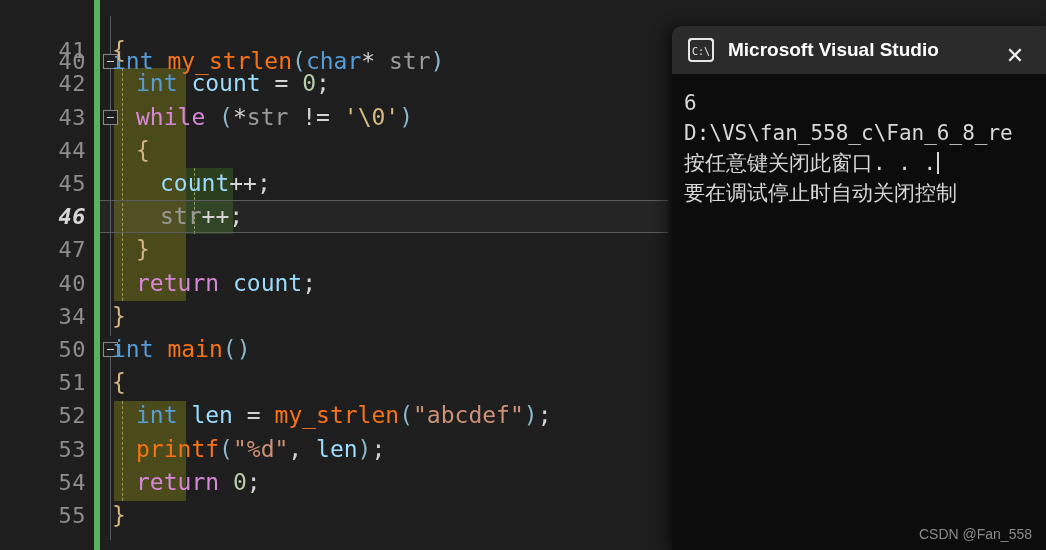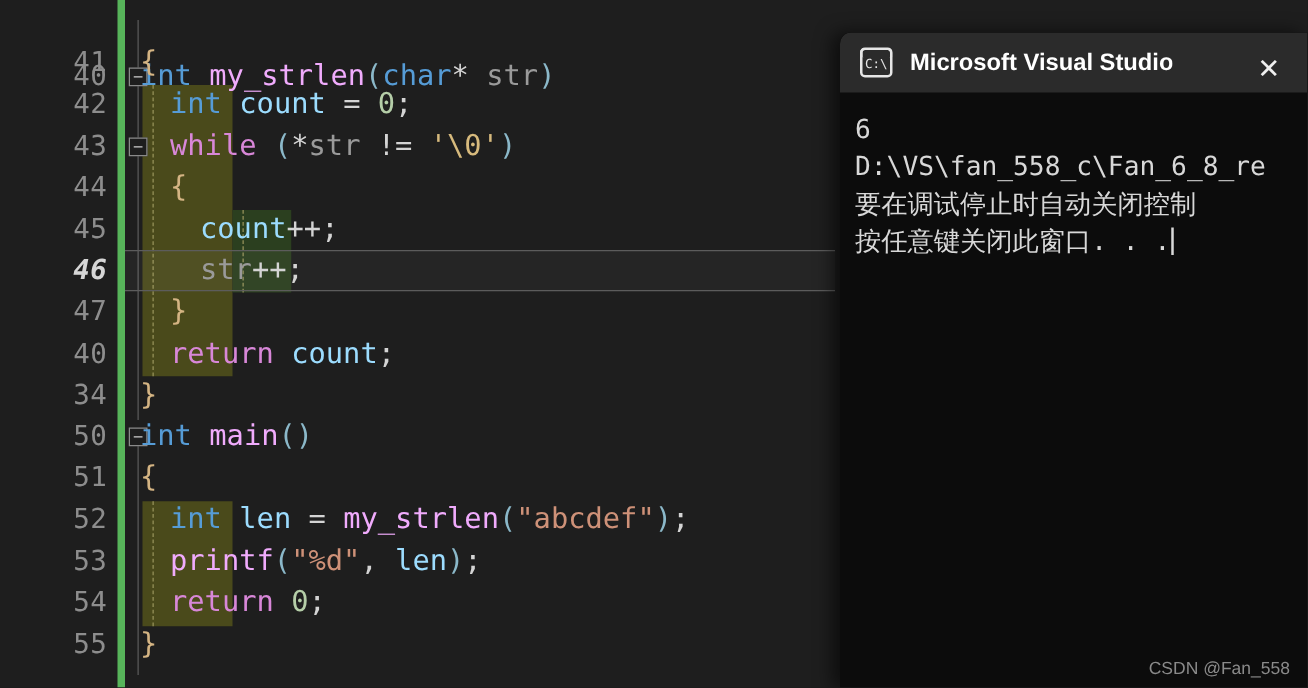--- a/index.html
+++ b/index.html
@@ -59,21 +59,21 @@
   .code{
     position:absolute; left:112px;
     font-size:23px; line-height:33px; white-space:pre;
     font-family:"DejaVu Sans Mono","Liberation Mono",monospace;
     letter-spacing:0px;
   }
 
   
   .t-kw   { color:#569cd6; }   
   .t-ctl  { color:#d887d8; }   
-  .t-fn   { color:#f0abfc; }   
+  .t-fn   { color:#f97316; }   
   .t-var  { color:#9cdcfe; }   
   .t-id   { color:#9a9a9a; }   
   .t-pun  { color:#d4d4d4; }
   .t-brc  { color:#d4b483; }
   .t-str  { color:#ce9178; }
   .t-chr  { color:#d7ba7d; }
   .t-num  { color:#b5cea8; }
   .t-op   { color:#d4d4d4; }
   .t-paren{ color:#8bb8c9; }
 
@@ -226,17 +226,17 @@
   </div>
 
   <div class="console">
     <div class="console-titlebar">
       <div class="cmd-icon">
           <span>C:\</span>
         </div>
       <div class="console-title">Microsoft Visual Studio 调试控</div>
       <div class="close-btn">✕</div>
     </div>
-    <div class="console-body" id="console-body"><div>6</div><div>D:\VS\fan_558_c\Fan_6_8_re</div><div>要在调试停止时自动关闭控制</div><div>按任意键关闭此窗口. . .<span class="cursor"></span></div></div>
+    <div class="console-body" id="console-body"><div>6</div><div>D:\VS\fan_558_c\Fan_6_8_re</div><div>按任意键关闭此窗口. . .<span class="cursor"></span></div><div>要在调试停止时自动关闭控制</div></div>
   </div>
 
   <div class="watermark">CSDN @Fan_558</div>
 </div>
 
 </body></html>

